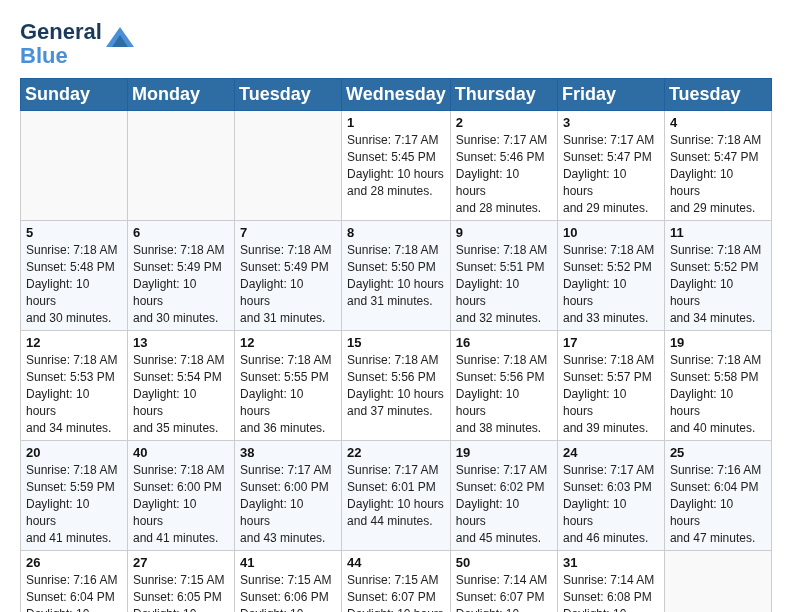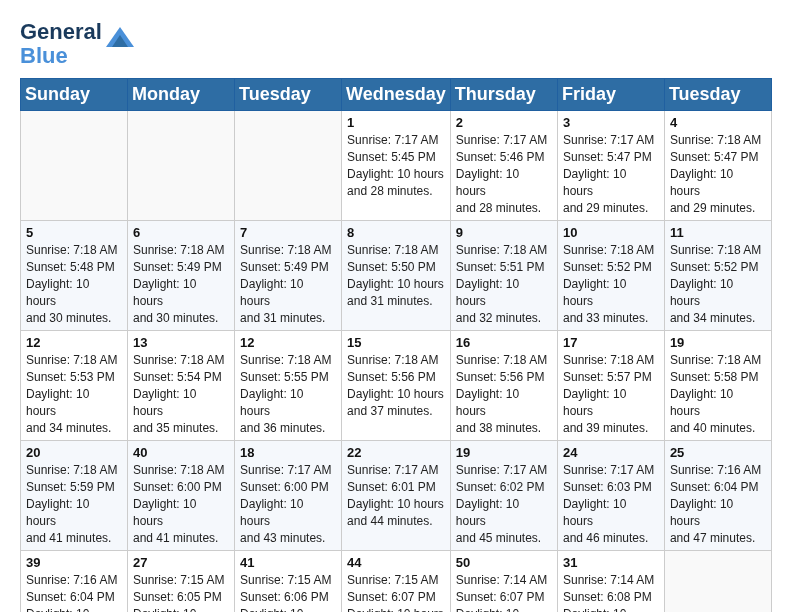--- a/index.html
+++ b/index.html
@@ -253,21 +253,21 @@
 and 41 minutes.</div>
         </td>
         <td>
           <div class="day-number">40</div>
           <div class="day-info" style="white-space: pre-line;">Sunrise: 7:18 AM
 Sunset: 6:00 PM
 Daylight: 10 hours
 and 41 minutes.</div>
         </td>
         <td>
-          <div class="day-number">18</div>
+          <div class="day-number">38</div>
           <div class="day-info" style="white-space: pre-line;">Sunrise: 7:17 AM
 Sunset: 6:00 PM
 Daylight: 10 hours
 and 43 minutes.</div>
         </td>
         <td>
           <div class="day-number">22</div>
           <div class="day-info" style="white-space: pre-line;">Sunrise: 7:17 AM
 Sunset: 6:01 PM
 Daylight: 10 hours
@@ -290,21 +290,21 @@
         <td>
           <div class="day-number">25</div>
           <div class="day-info" style="white-space: pre-line;">Sunrise: 7:16 AM
 Sunset: 6:04 PM
 Daylight: 10 hours
 and 47 minutes.</div>
         </td>
       </tr>
       <tr class="week-row">
         <td>
-          <div class="day-number">39</div>
+          <div class="day-number">26</div>
           <div class="day-info" style="white-space: pre-line;">Sunrise: 7:16 AM
 Sunset: 6:04 PM
 Daylight: 10 hours
 and 48 minutes.</div>
         </td>
         <td>
           <div class="day-number">27</div>
           <div class="day-info" style="white-space: pre-line;">Sunrise: 7:15 AM
 Sunset: 6:05 PM
 Daylight: 10 hours

